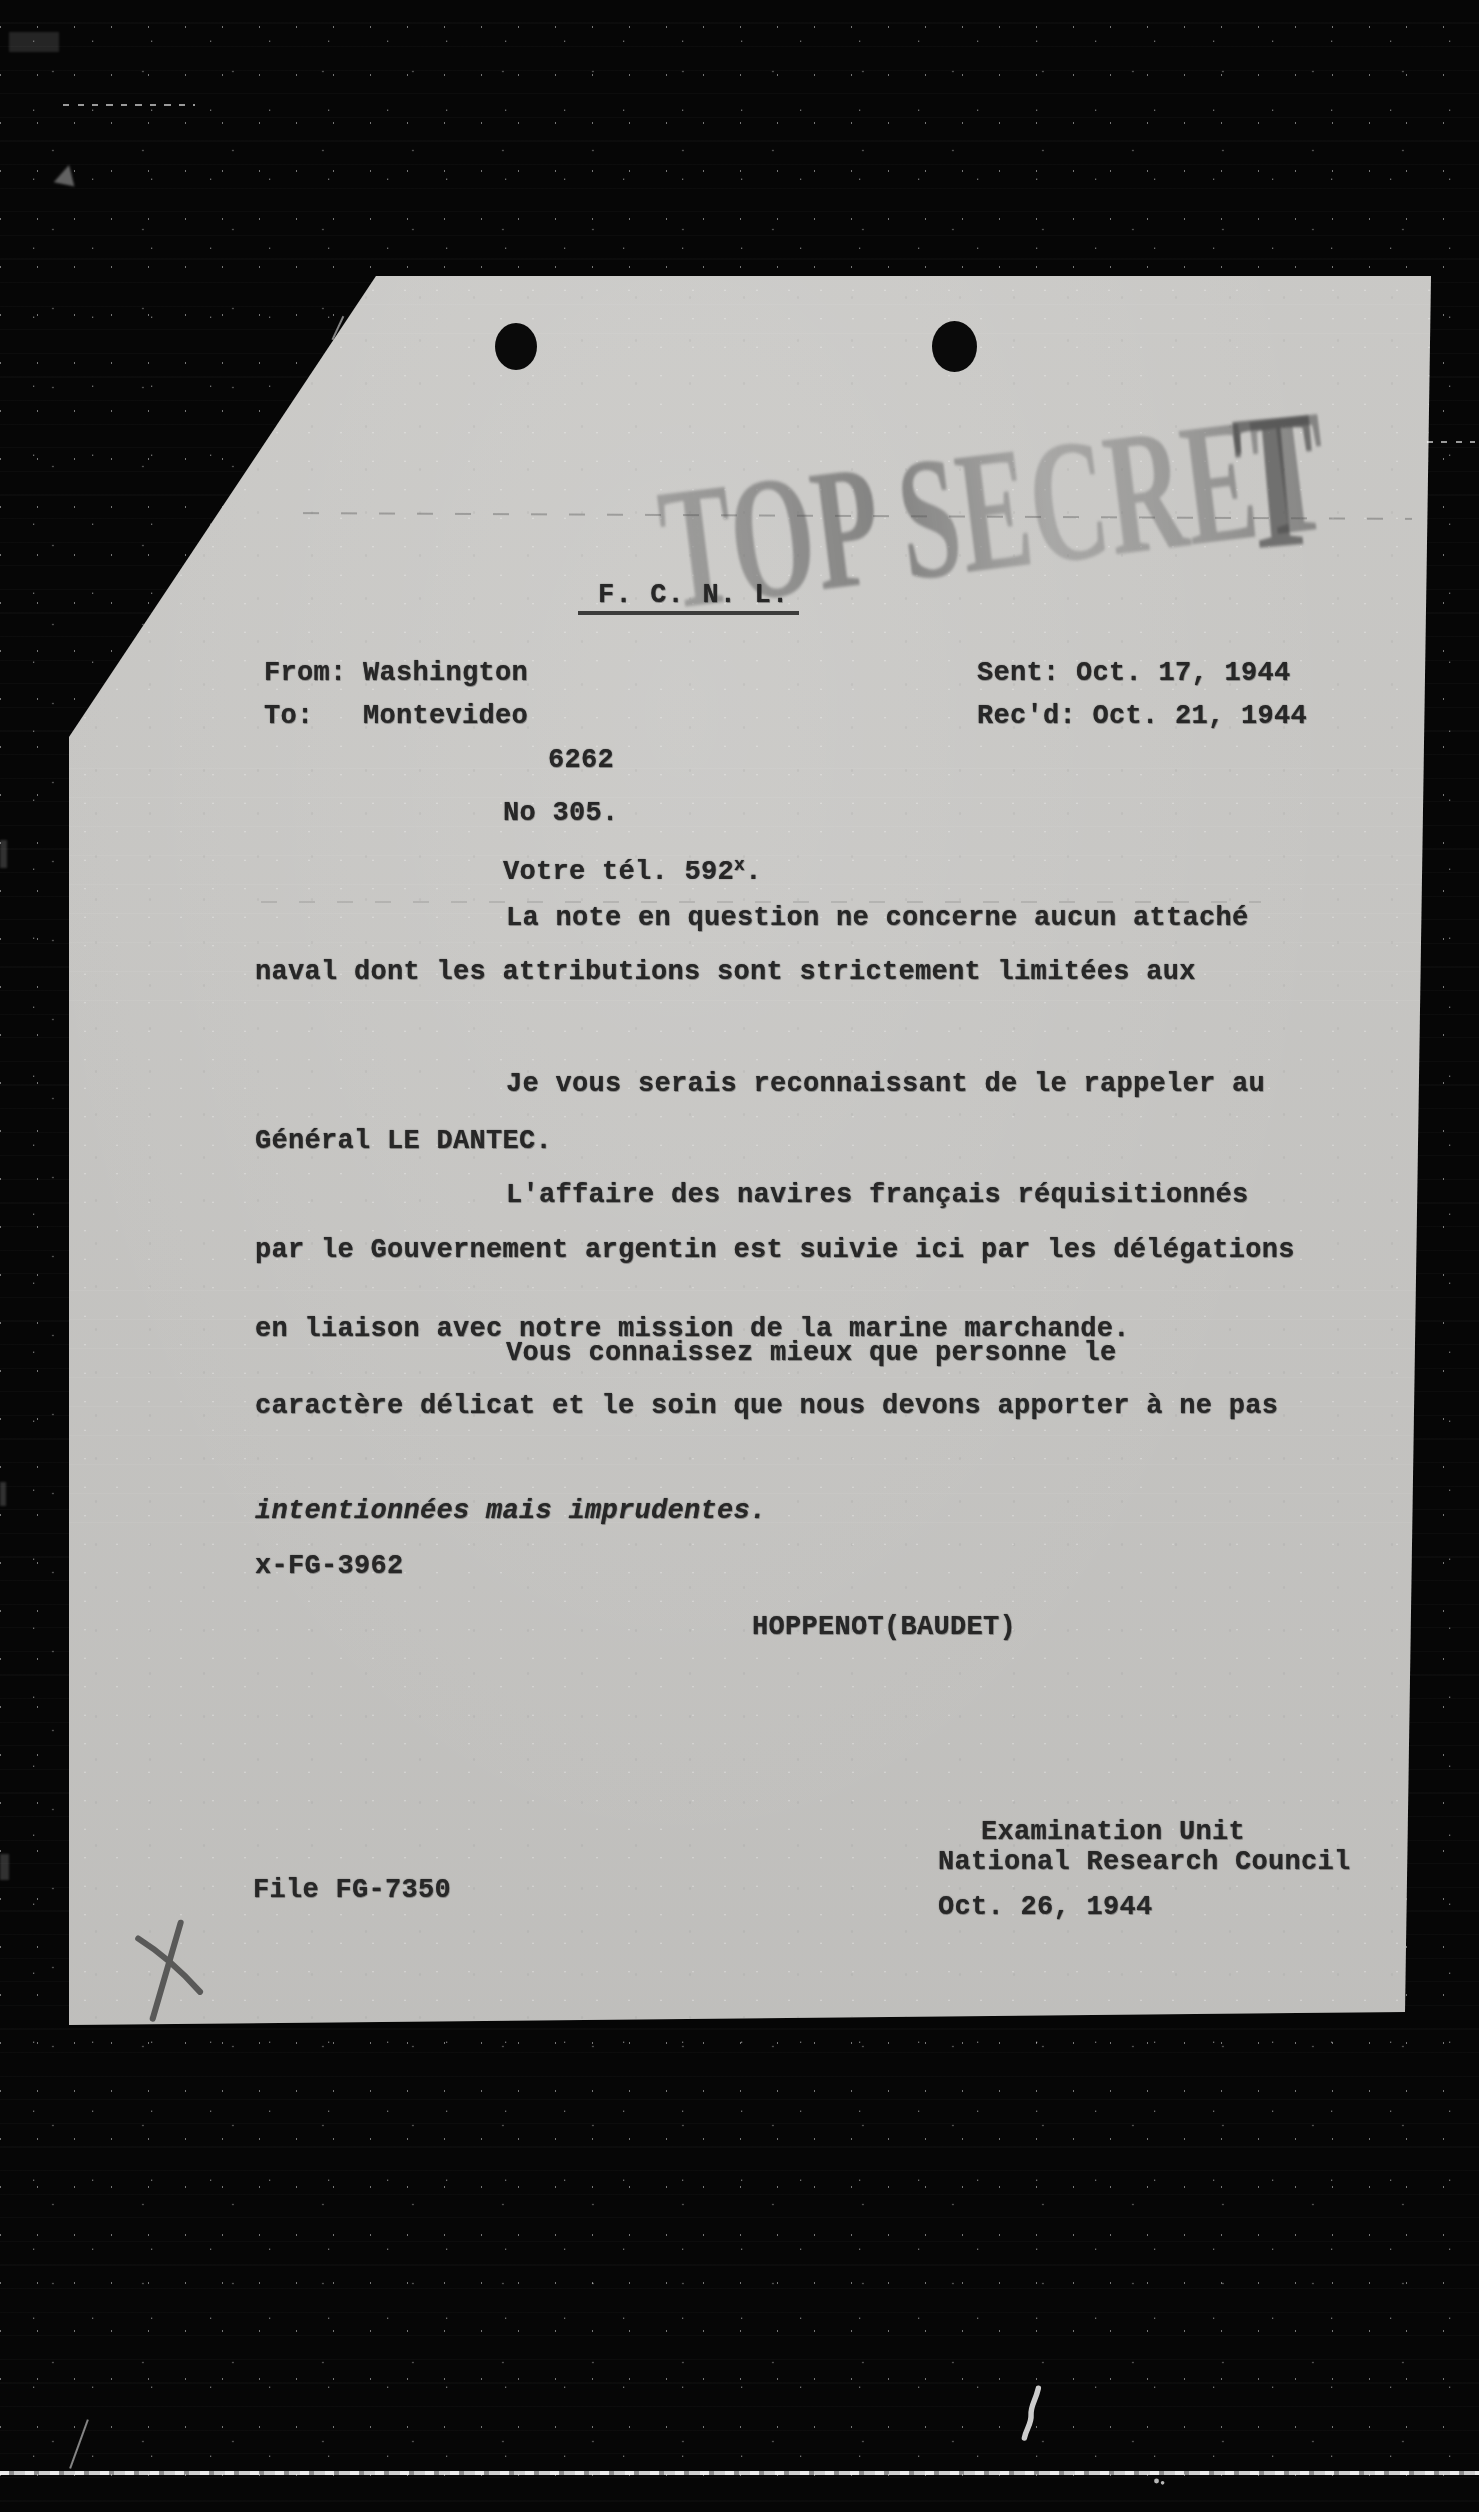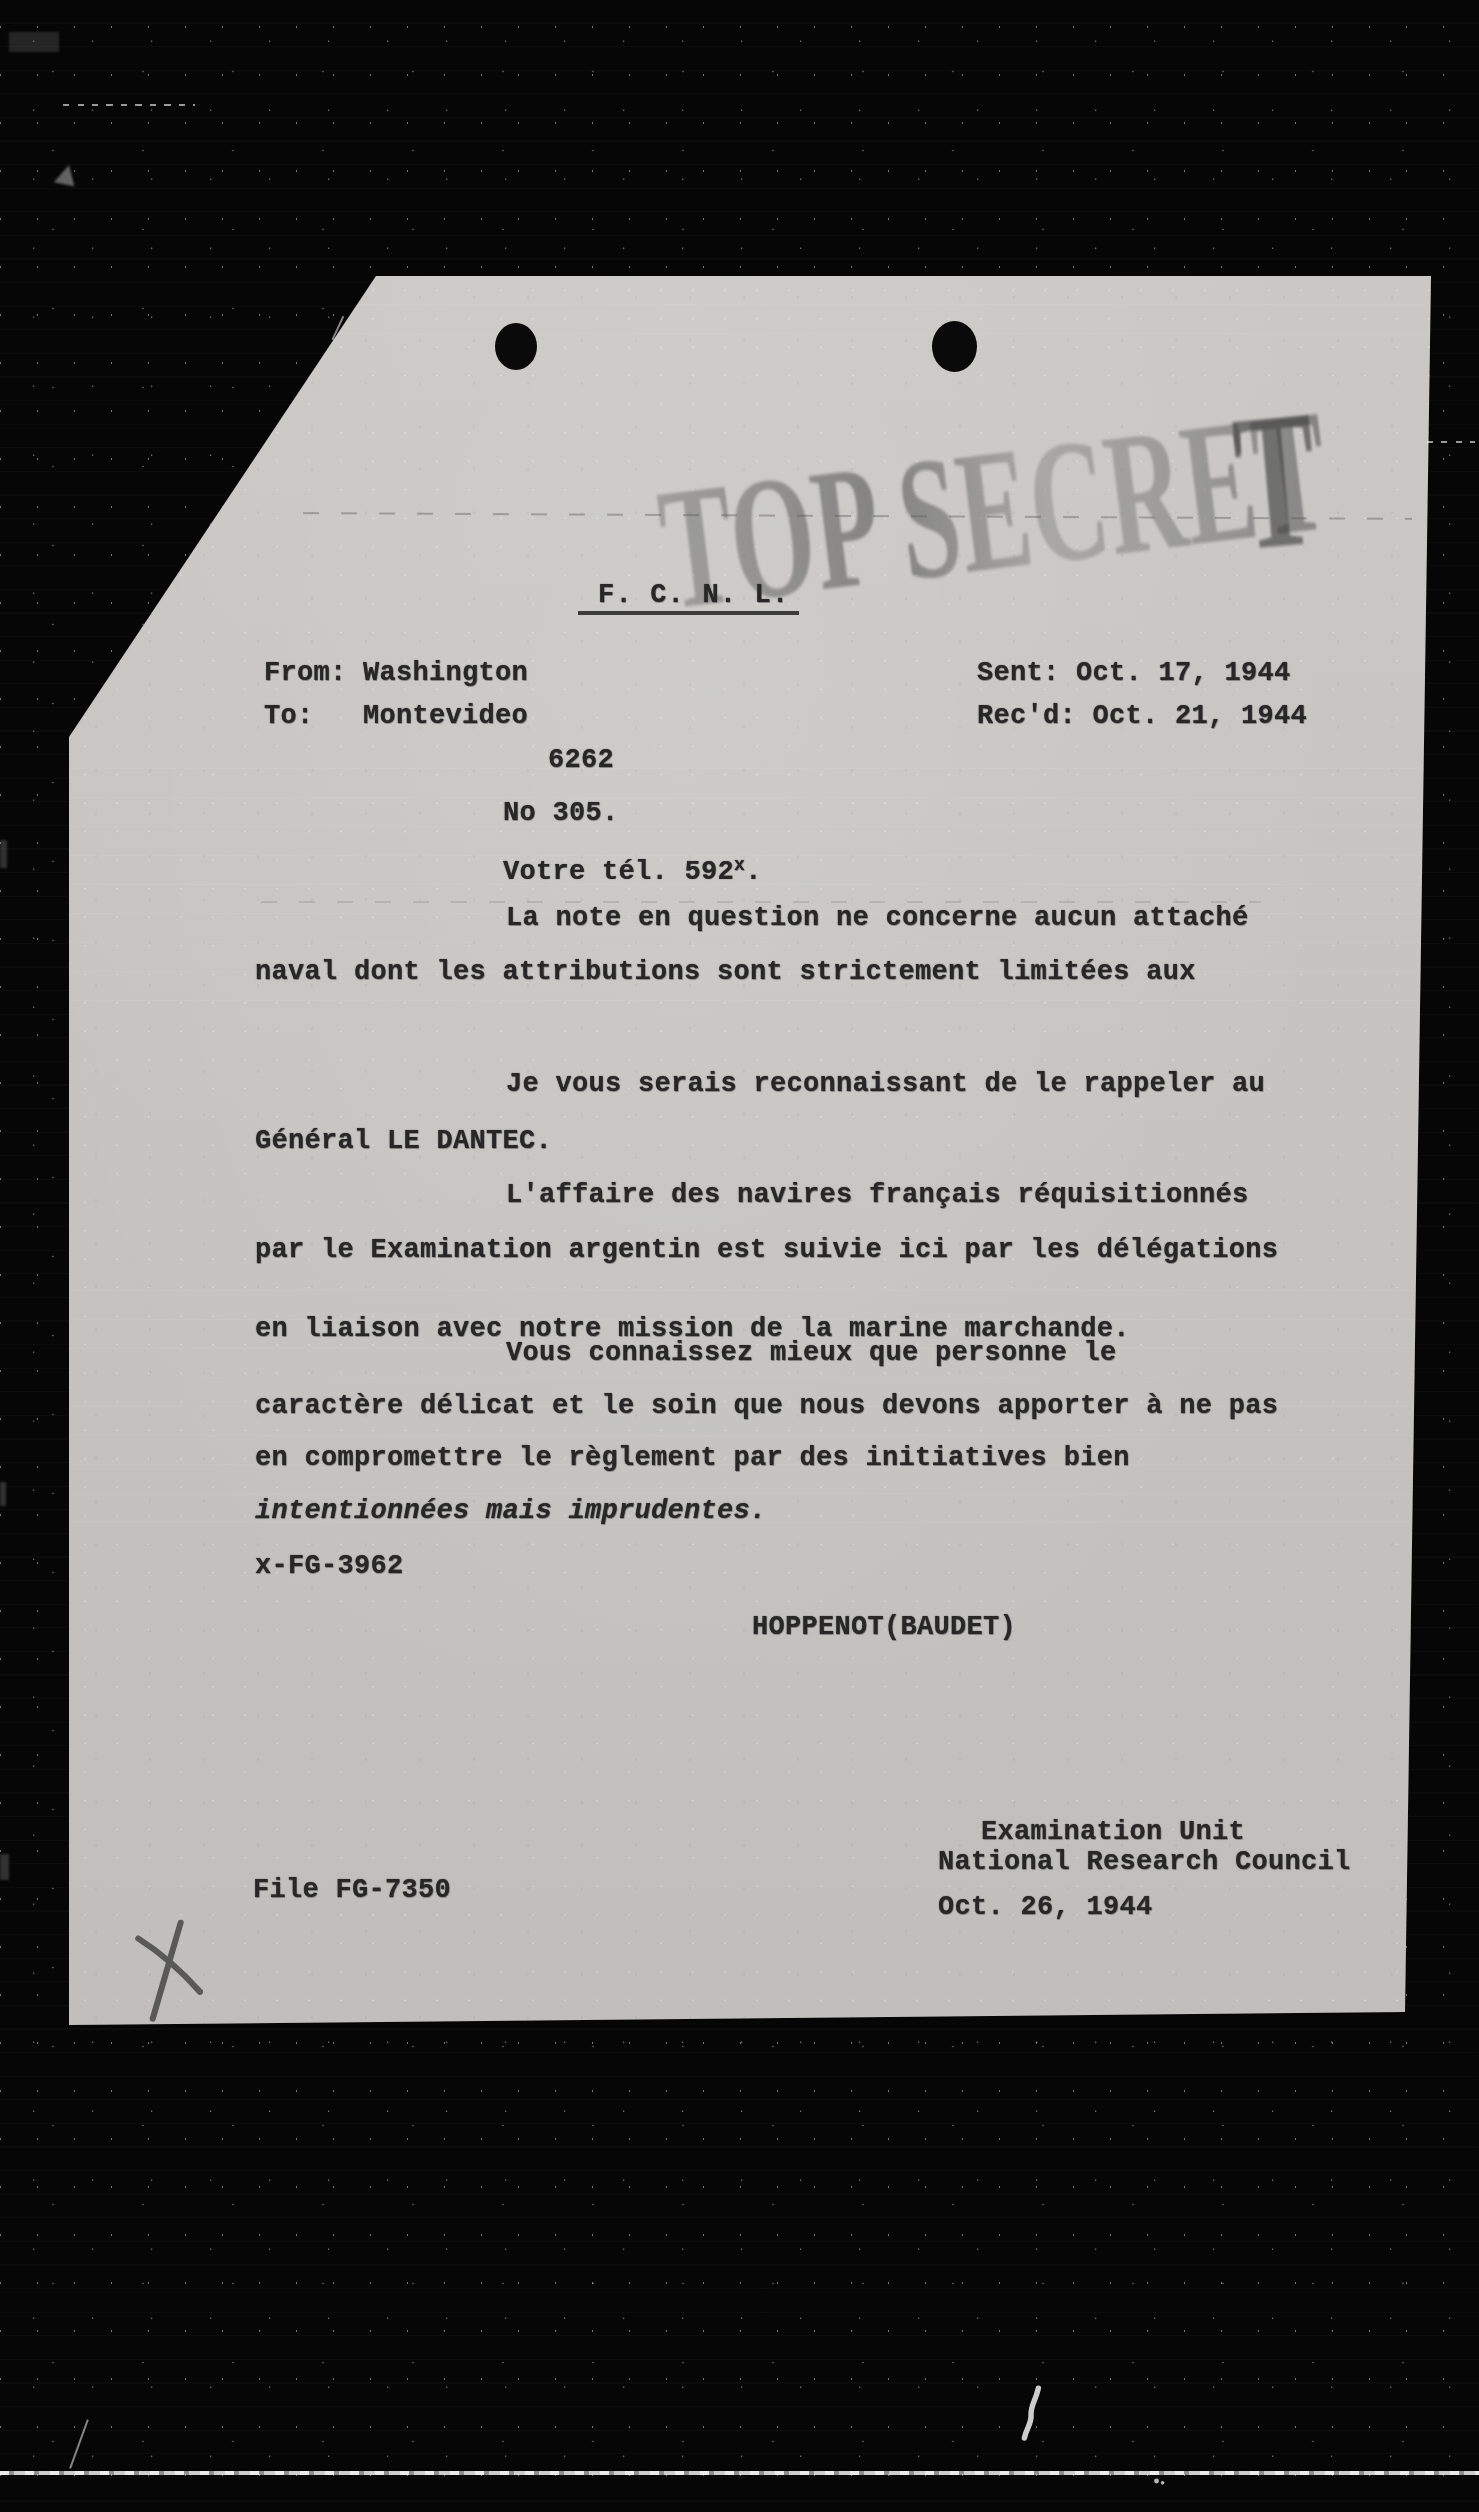--- a/index.html
+++ b/index.html
@@ -90,26 +90,25 @@
   <div class="tl" style="left:503px;top:800px;">No 305.</div>
   <div class="tl" style="left:503px;top:856px;"><span>Votre tél. 592</span><span class="sup">x</span><span>.</span></div>
 
   <div class="tl" style="left:506px;top:905px;">La note en question ne concerne aucun attaché</div>
   <div class="tl" style="left:255px;top:959px;">naval dont les attributions sont strictement limitées aux</div>
 
   <div class="tl" style="left:506px;top:1071px;">Je vous serais reconnaissant de le rappeler au</div>
   <div class="tl" style="left:255px;top:1128px;">Général LE DANTEC.</div>
 
   <div class="tl" style="left:506px;top:1182px;">L'affaire des navires français réquisitionnés</div>
-  <div class="tl" style="left:255px;top:1237px;">par le Examination argentin est suivie ici par les délégations</div>
+  <div class="tl" style="left:255px;top:1237px;">par le Gouvernement argentin est suivie ici par les délégations</div>
   <div class="tl" style="left:255px;top:1291px;margin-top:25px;">en liaison avec notre mission de la marine marchande.</div>
 
   <div class="tl" style="left:506px;top:1340px;">Vous connaissez mieux que personne le</div>
   <div class="tl" style="left:255px;top:1393px;">caractère délicat et le soin que nous devons apporter à ne pas</div>
-  <div class="tl" style="left:255px;top:1445px;">en compromettre le règlement par des initiatives bien</div>
   <div class="tl" style="left:255px;top:1498px;font-style:italic;">intentionnées mais imprudentes.</div>
 
   <div class="tl" style="left:255px;top:1553px;">x-FG-3962</div>
   <div class="tl" style="left:752px;top:1614px;">HOPPENOT(BAUDET)</div>
 
   <div class="tl" style="left:938px;top:1819px;margin-left:43px;">Examination Unit</div>
   <div class="tl" style="left:938px;top:1849px;">National Research Council</div>
   <div class="tl" style="left:938px;top:1894px;">Oct. 26, 1944</div>
   <div class="tl" style="left:253px;top:1877px;">File FG-7350</div>
 

